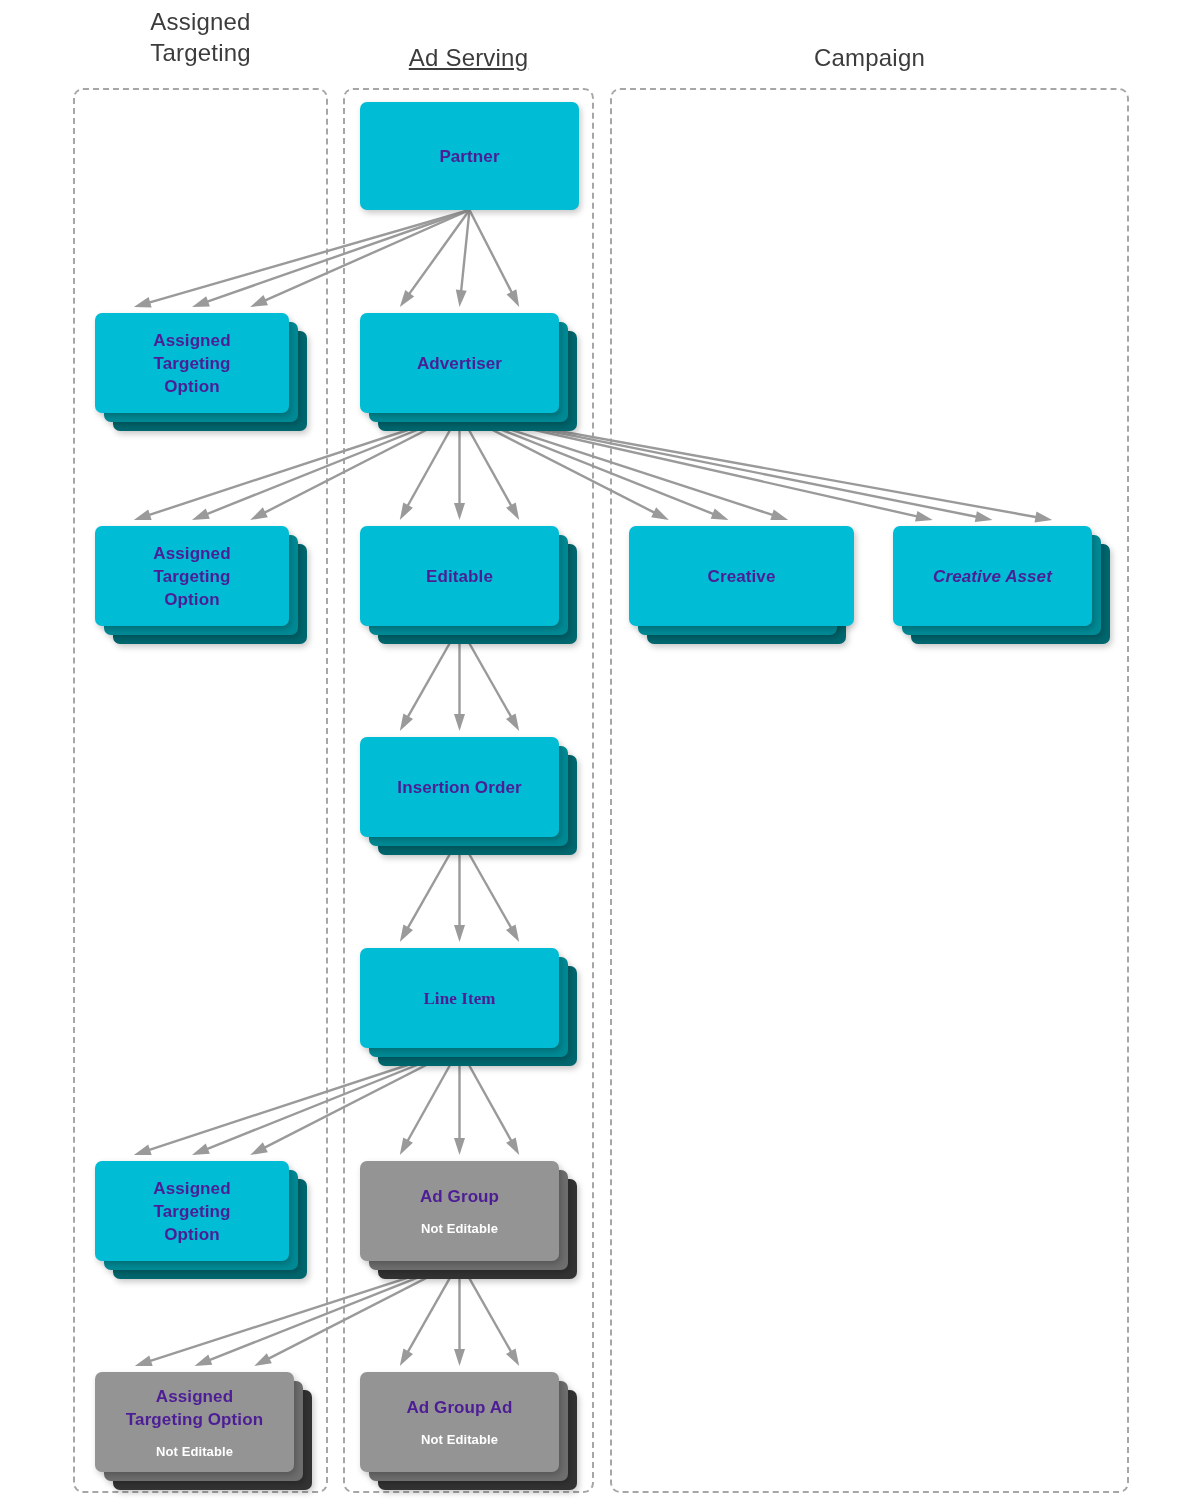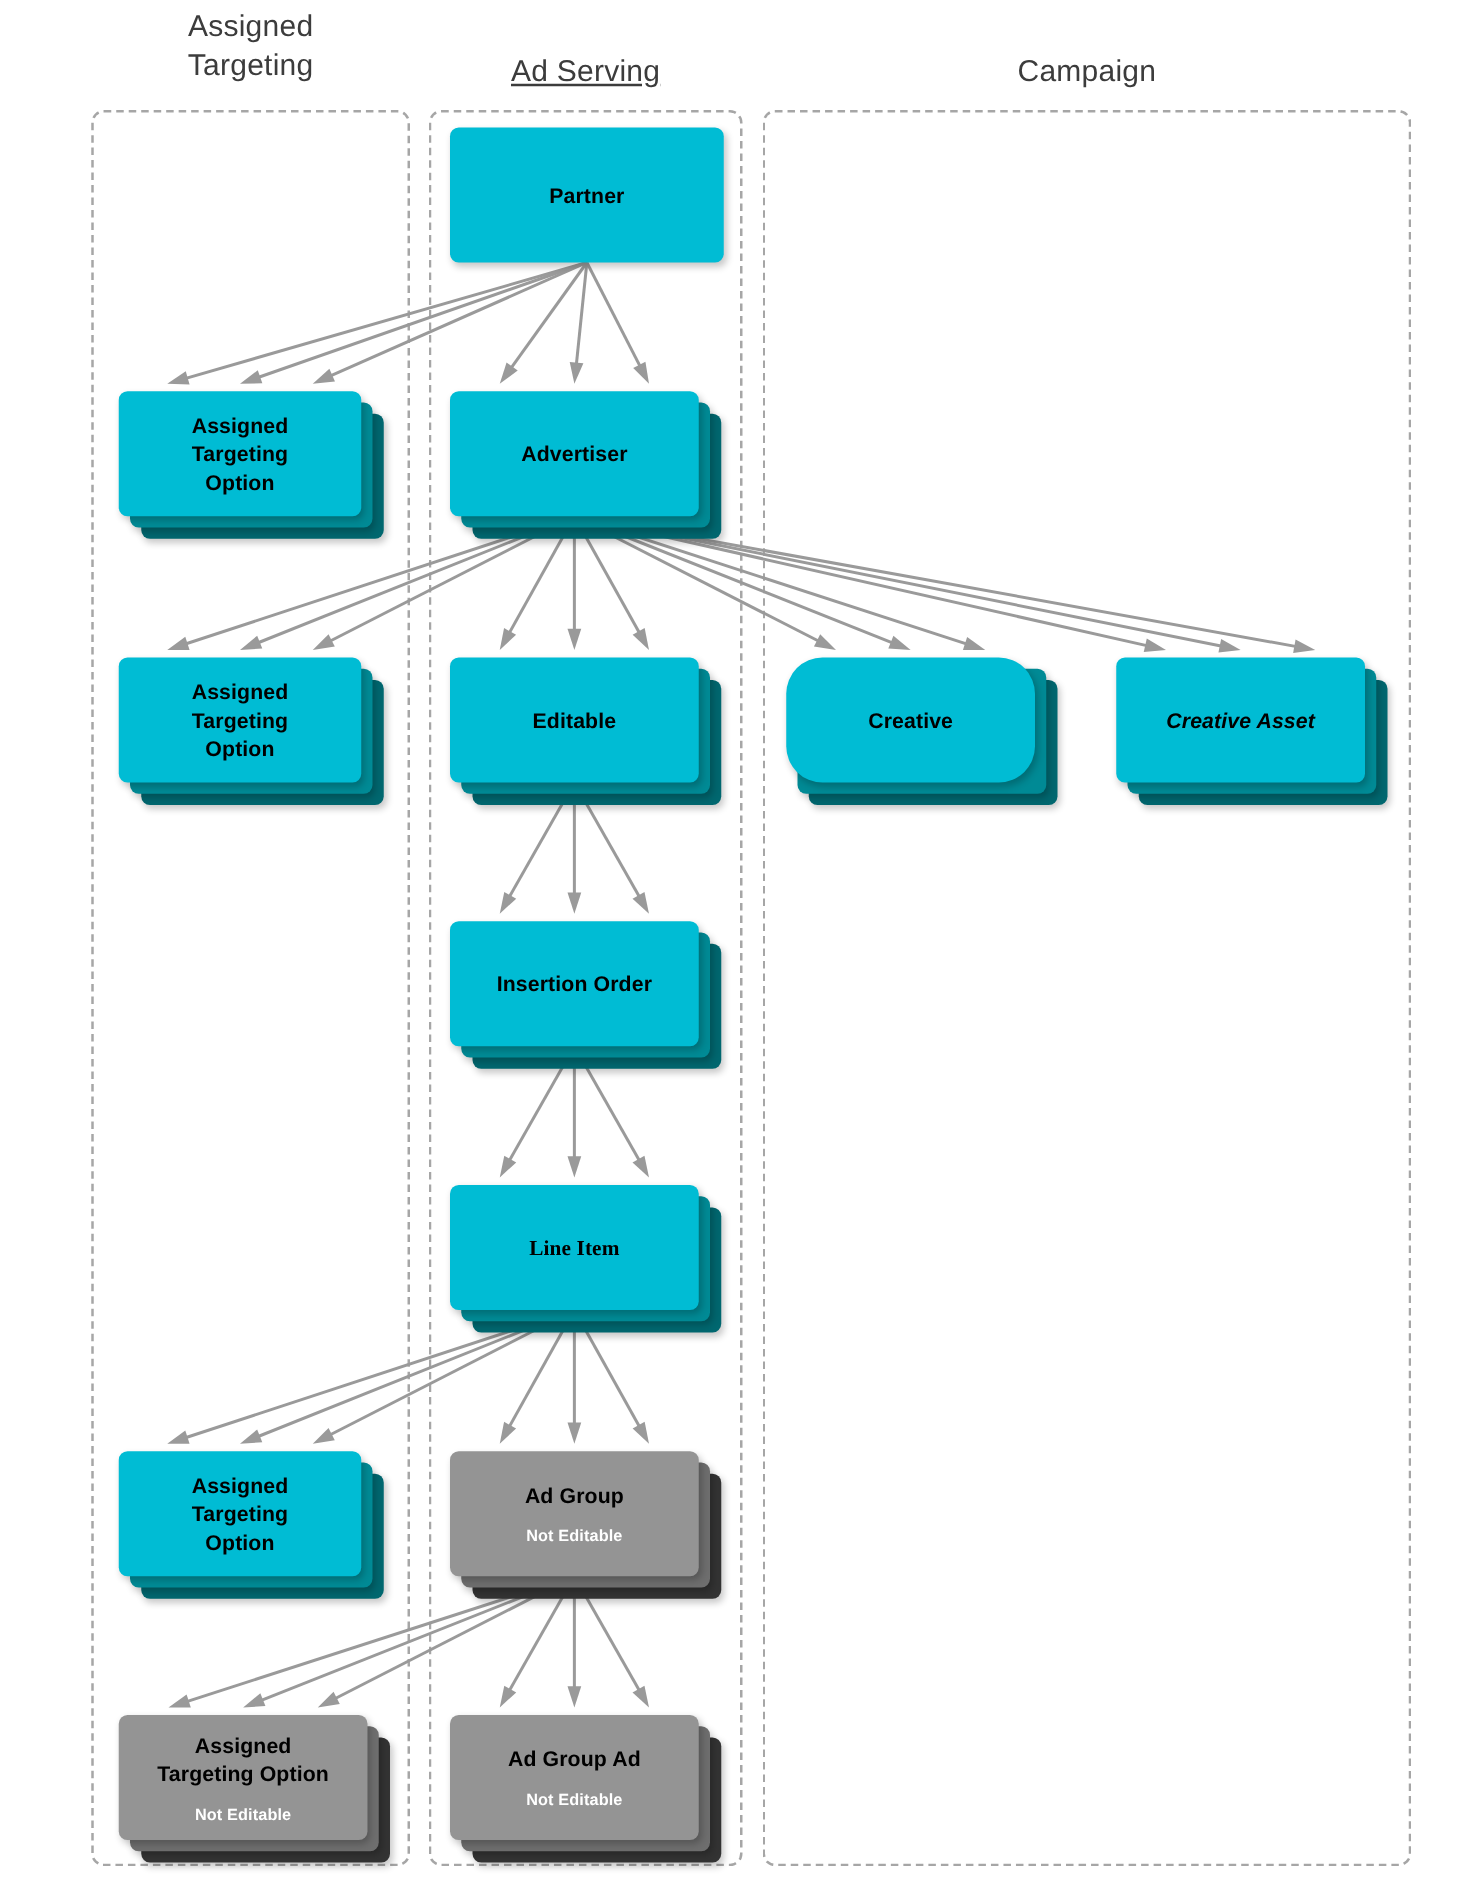--- a/index.html
+++ b/index.html
@@ -43,21 +43,21 @@
   .face {
     position: absolute; left: 0; top: 0;
     border-radius: 7px;
     display: flex;
     flex-direction: column;
     align-items: center;
     justify-content: center;
     text-align: center;
   }
   .title {
-    color: #000000;
+    color: #4c1d95;
     font-weight: bold;
     font-size: 17px;
     line-height: 23px;
     letter-spacing: 0.1px;
   }
   .sub {
     color: #ffffff;
     font-weight: bold;
     font-size: 13px;
     line-height: 16px;
@@ -209,21 +209,21 @@
       <div class="node" style="left: 349px; top: 526px; width: 199px; height: 100px;">
         <div class="layer shadowed" style="width: 199px; height: 100px; background: rgb(0, 103, 111); transform: translate(18px, 18px);"></div>
         <div class="layer shadowed" style="width: 199px; height: 100px; background: rgb(0, 138, 149); transform: translate(9px, 9px);"></div>
         <div class="face shadowed" style="width: 199px; height: 100px; background: rgb(0, 188, 212);">
           <div class="title">Editable</div>
         </div>
       </div>
       <div class="node" style="left: 618px; top: 526px; width: 199px; height: 100px;">
         <div class="layer shadowed" style="width: 199px; height: 100px; background: rgb(0, 103, 111); transform: translate(18px, 18px);"></div>
         <div class="layer shadowed" style="width: 199px; height: 100px; background: rgb(0, 138, 149); transform: translate(9px, 9px);"></div>
-        <div class="face shadowed" style="width: 199px; height: 100px; background: rgb(0, 188, 212); border-radius: 29px;">
+        <div class="face shadowed" style="width: 225px; height: 100px; background: rgb(0, 188, 212);">
           <div class="title">Creative</div>
         </div>
       </div>
       <div class="node" style="left: 882px; top: 526px; width: 199px; height: 128px; font-style: italic;">
         <div class="layer shadowed" style="width: 199px; height: 100px; background: rgb(0, 103, 111); transform: translate(18px, 18px);"></div>
         <div class="layer shadowed" style="width: 199px; height: 100px; background: rgb(0, 138, 149); transform: translate(9px, 9px);"></div>
         <div class="face shadowed" style="width: 199px; height: 100px; background: rgb(0, 188, 212);">
           <div class="title">Creative Asset</div>
         </div>
       </div>

